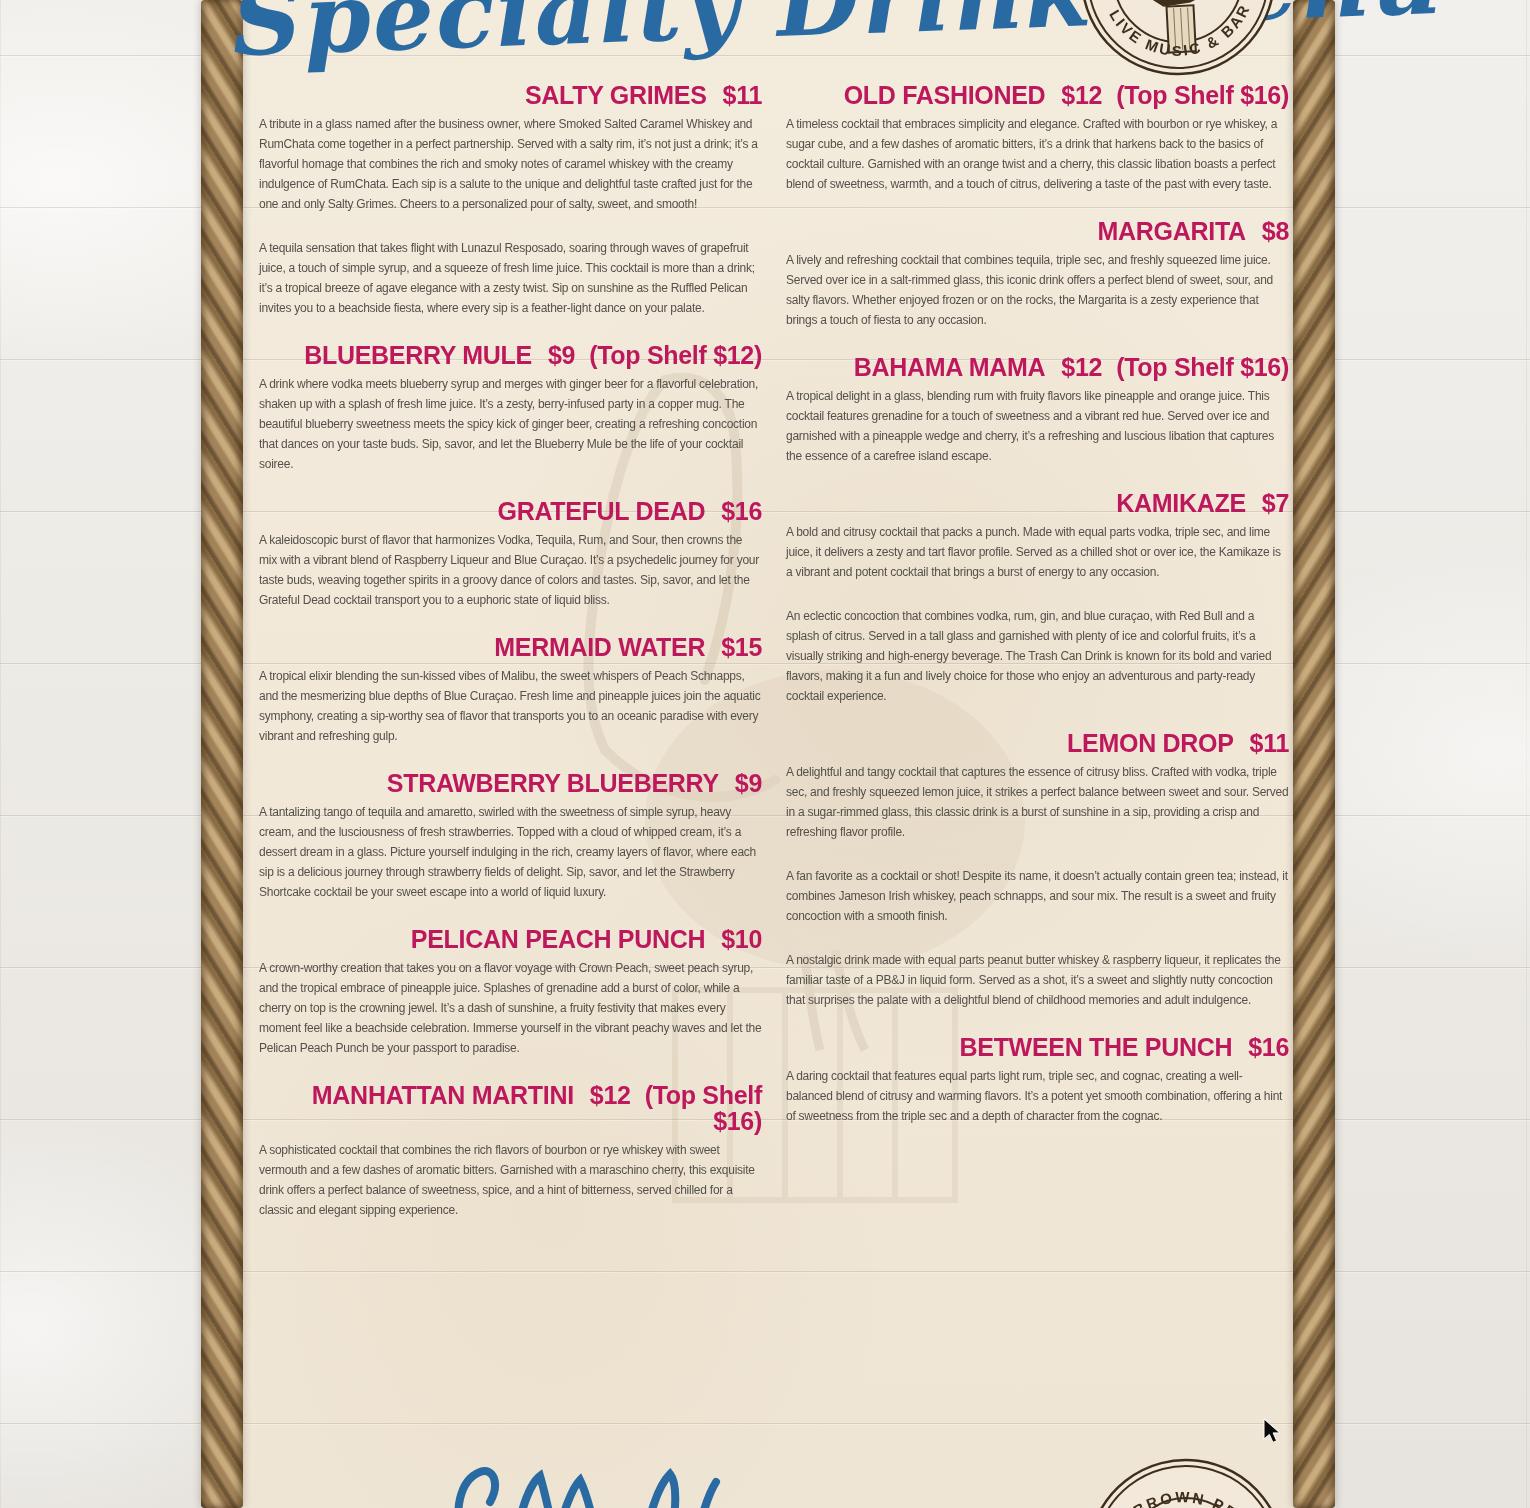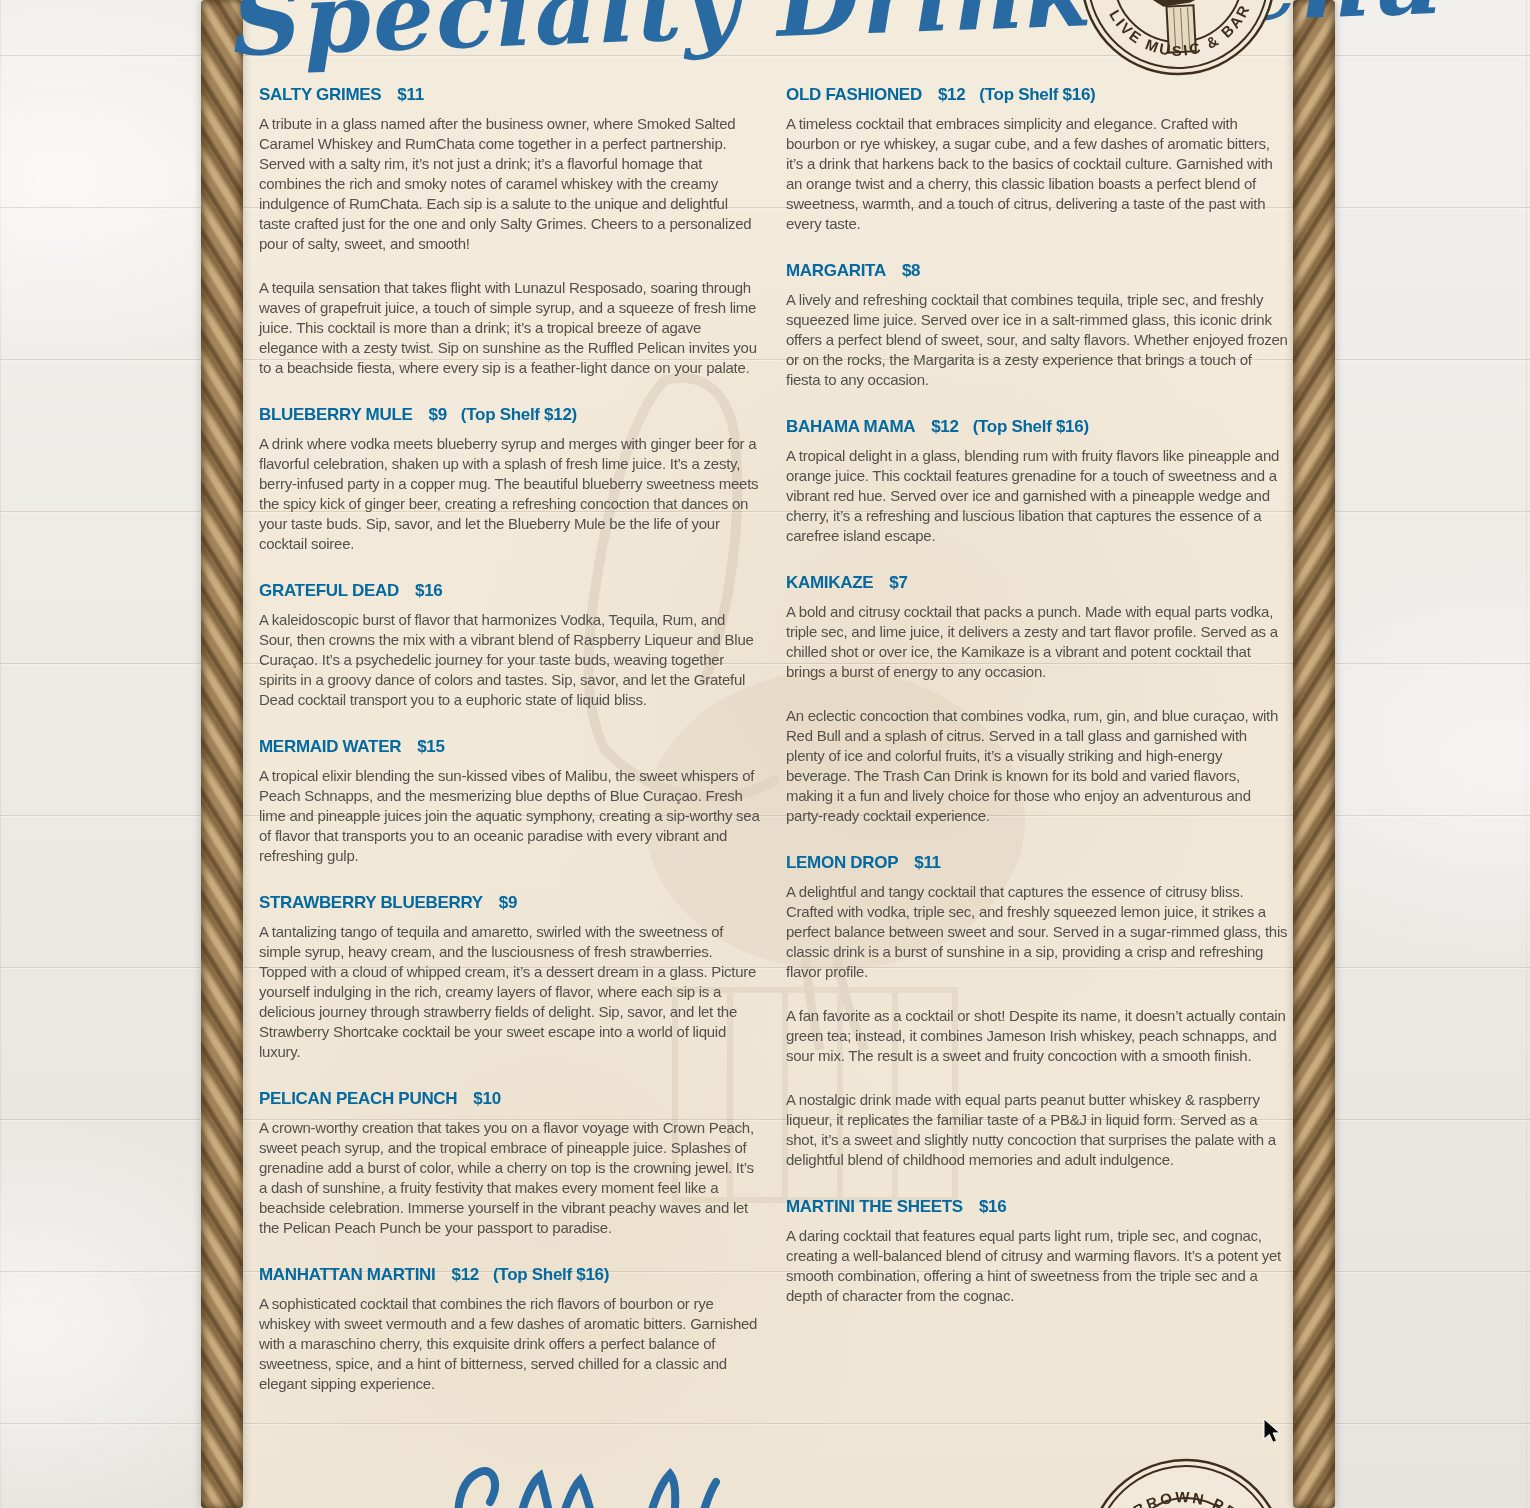--- a/index.html
+++ b/index.html
@@ -43,24 +43,24 @@
 
   
   .script-title{position:absolute;left:232px;top:-56px;margin:0;white-space:nowrap;
     font-family:"DejaVu Serif",serif;font-style:italic;font-weight:700;font-size:96px;
     color:#2a6aa3;letter-spacing:2px;transform:rotate(-2deg);}
 
   
   .col{position:absolute;top:82px;width:503px;color:#55514a;}
   .col-left{left:259px;}
   .col-right{left:786px;}
-  .item-head{margin:0 0 6px;font-size:17px;line-height:26px;font-weight:700;letter-spacing:-0.3px;color:#0369a1;}
+  .item-head{margin:0 0 6px;font-size:25px;line-height:26px;font-weight:700;letter-spacing:-0.3px;color:#be185d;text-align:right;}
   .item-price{margin-left:16px;}
   .item-topshelf{margin-left:14px;}
-  .item-desc{margin:0 0 24px;font-size:15px;line-height:20px;letter-spacing:-0.25px;color:#55514a;}
+  .item-desc{margin:0 0 24px;font-size:12px;line-height:20px;letter-spacing:-0.25px;color:#55514a;}
 
   
   .badge{position:absolute;}
   .badge-top{left:1078px;top:-122px;width:200px;height:200px;transform:rotate(-3deg);}
   .badge-bottom{left:1080px;top:1452px;width:212px;height:212px;transform:rotate(7deg);}
   .badge text{font-family:"Liberation Sans",sans-serif;font-weight:700;letter-spacing:2.5px;fill:#3e2f1c;}
 
   .script-fragment{position:absolute;left:448px;top:1462px;width:280px;height:96px;}
   .cursor{position:absolute;left:1262px;top:1418px;width:22px;height:28px;}
 </style>
@@ -183,21 +183,21 @@
 
       <section class="item">
         <p class="item-desc">A fan favorite as a cocktail or shot! Despite its name, it doesn’t actually contain green tea; instead, it combines Jameson Irish whiskey, peach schnapps, and sour mix. The result is a sweet and fruity concoction with a smooth finish.</p>
       </section>
 
       <section class="item">
         <p class="item-desc">A nostalgic drink made with equal parts peanut butter whiskey &amp; raspberry liqueur, it replicates the familiar taste of a PB&amp;J in liquid form. Served as a shot, it’s a sweet and slightly nutty concoction that surprises the palate with a delightful blend of childhood memories and adult indulgence.</p>
       </section>
 
       <section class="item">
-        <h3 class="item-head"><span class="item-name">MARTINI THE SHEETS</span><span class="item-price">$16</span></h3>
+        <h3 class="item-head"><span class="item-name">BETWEEN THE PUNCH</span><span class="item-price">$16</span></h3>
         <p class="item-desc">A daring cocktail that features equal parts light rum, triple sec, and cognac, creating a well-balanced blend of citrusy and warming flavors. It’s a potent yet smooth combination, offering a hint of sweetness from the triple sec and a depth of character from the cognac.</p>
       </section>
     </div>
 
   <svg class="script-fragment" viewBox="0 0 280 96">
     <g fill="none" stroke="#2a6aa3" stroke-width="8" stroke-linecap="round">
       <path d="M16,86 C4,48 12,18 32,10 C46,5 52,22 42,40"></path>
       <path d="M66,84 C74,40 84,20 92,14 C98,34 104,64 108,82 C114,52 124,26 132,18 C140,34 146,62 150,82"></path>
       <path d="M196,88 C200,54 210,24 222,12 C230,22 228,48 222,86"></path>
       <path d="M246,90 C252,60 258,36 268,20"></path>

